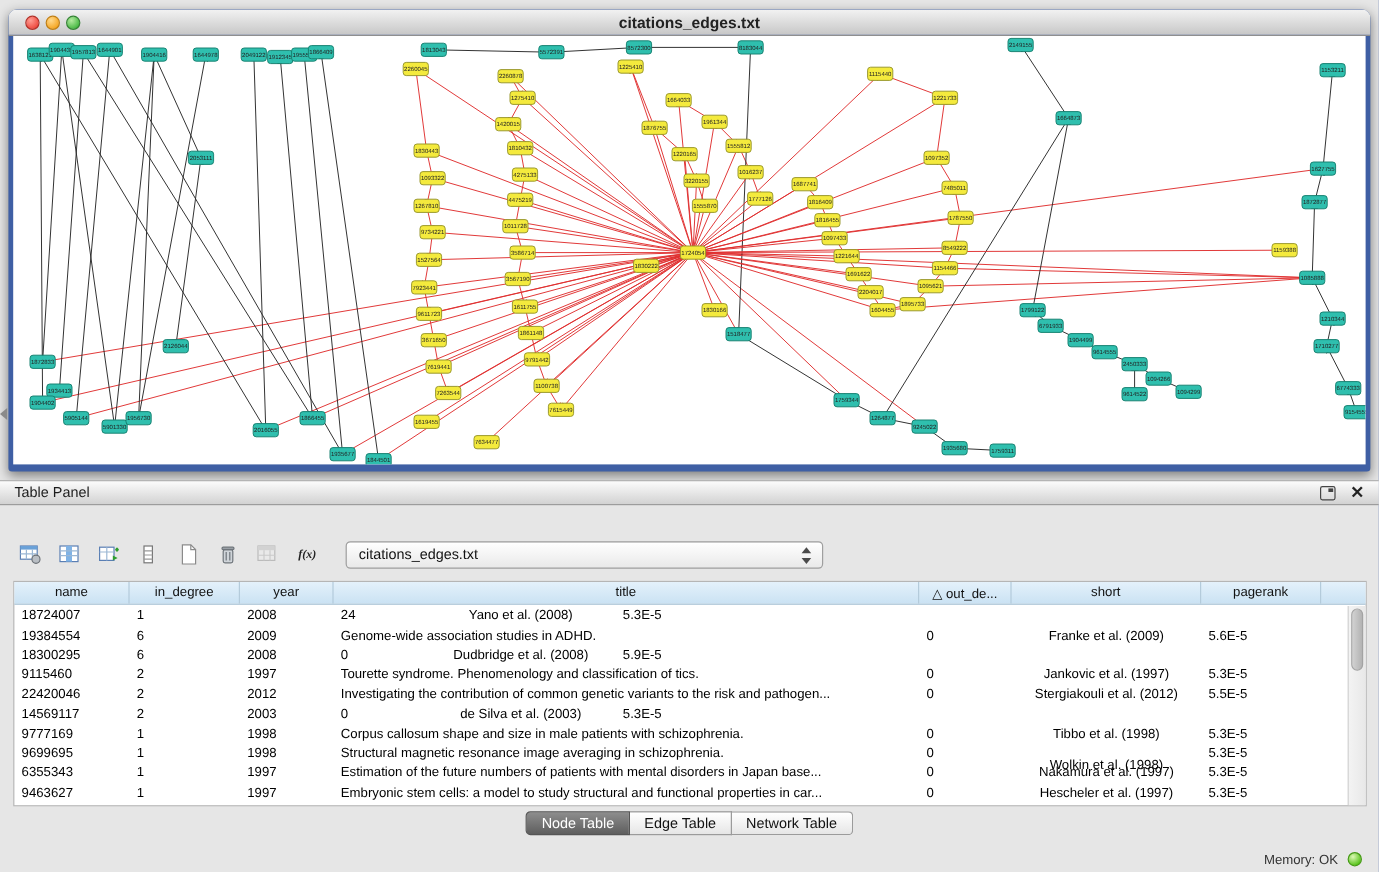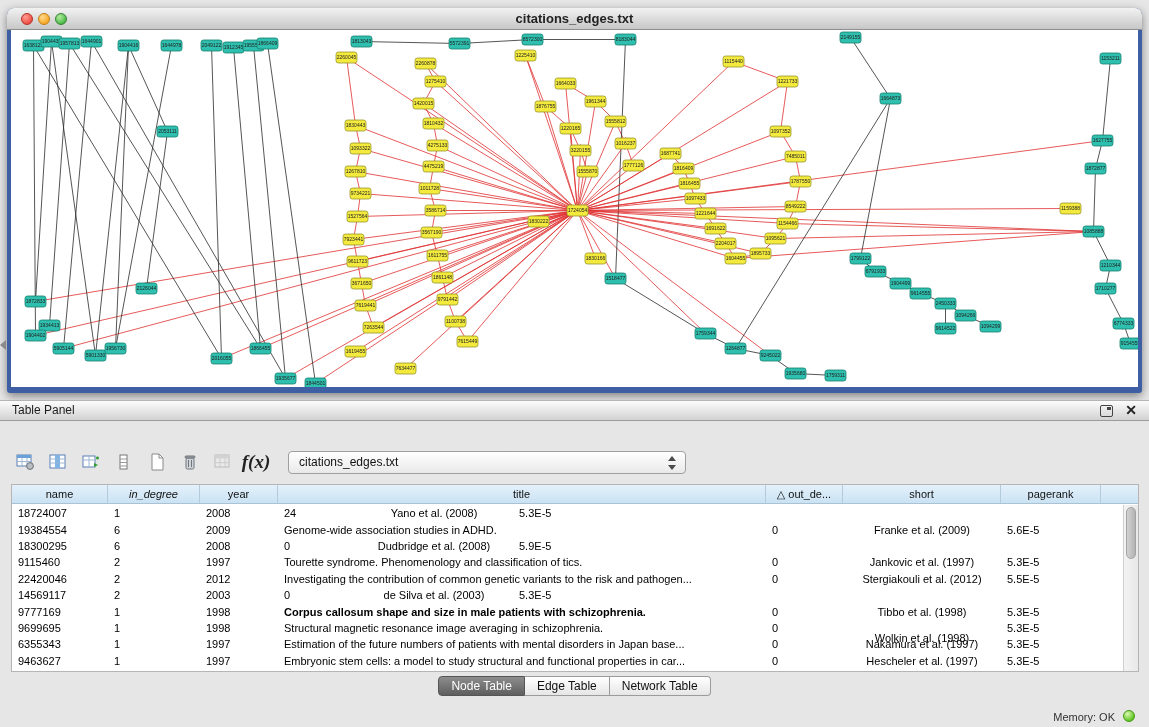--- a/index.html
+++ b/index.html
@@ -58,21 +58,21 @@
 
   
   .toolbar {
     position:absolute; left:12px; top:446px; width:1125px; height:32px;
     display:flex; align-items:center; gap:7px;
   }
   .tb-btn {
     width:26px; height:24px; display:flex; align-items:center; justify-content:center;
     border-radius:4px; cursor:default;
   }
-  .fx-btn { font-family:"Liberation Serif", serif; font-style:italic; font-weight:bold; font-size:19px; color:#222; }
+  .fx-btn { font-family:"Liberation Serif", serif; font-style:italic; font-weight:bold; font-size:10px; color:#222; }
   .combo {
     position:relative; margin-left:12px; width:398px; height:23px;
     border:1px solid #9f9f9f; border-radius:4px;
     background:linear-gradient(#ffffff,#e9e9e9);
     box-shadow:inset 0 1px 0 #fff;
   }
   .combo-text { position:absolute; left:10px; top:0; line-height:21px; font-size:12px; color:#111; }
   .combo-arrows { position:absolute; right:9px; top:4px; width:8px; height:14px; }
   .combo-arrows .up {
     position:absolute; top:0; left:0; width:0; height:0;
@@ -616,21 +616,21 @@
     <span class="combo-arrows">
       <span class="up"></span>
         <span class="down"></span>
     </span>
   </div>
 </div>
 
 <div class="table-wrap">
   <div class="thead" id="thead">
       <div class="th" style="width: 96px;">name</div>
-      <div class="th" style="width: 92px; font-style: italic;">in_degree</div>
+      <div class="th" style="width: 92px;">in_degree</div>
       <div class="th" style="width: 78px;">year</div>
       <div class="th" style="width: 488px;">title</div>
       <div class="th" style="width: 77px;">△ out_de...</div>
       <div class="th" style="width: 158px;">short</div>
       <div class="th" style="width: 100px;">pagerank</div>
       <div class="th" style="flex: 1 1 0%; border-right: none;"></div>
     </div>
   <div class="tbody" id="tbody">
       <div class="tr">
         <div class="td" style="width: 96px;">18724007</div>
@@ -680,21 +680,21 @@
         <div class="td" style="width: 92px;">2</div>
         <div class="td" style="width: 78px;">2003</div>
         <div class="td" style="width: 77px;">0</div>
         <div class="td center" style="width: 158px;">de Silva et al. (2003)</div>
         <div class="td" style="width: 100px;">5.3E-5</div>
       </div>
       <div class="tr">
         <div class="td" style="width: 96px;">9777169</div>
         <div class="td" style="width: 92px;">1</div>
         <div class="td" style="width: 78px;">1998</div>
-        <div class="td" style="width: 488px; font-weight: bold;">Corpus callosum shape and size in male patients with schizophrenia.</div>
+        <div class="td" style="width: 488px;">Corpus callosum shape and size in male patients with schizophrenia.</div>
         <div class="td" style="width: 77px;">0</div>
         <div class="td center" style="width: 158px;">Tibbo et al. (1998)</div>
         <div class="td" style="width: 100px;">5.3E-5</div>
       </div>
       <div class="tr">
         <div class="td" style="width: 96px;">9699695</div>
         <div class="td" style="width: 92px;">1</div>
         <div class="td" style="width: 78px;">1998</div>
         <div class="td" style="width: 488px;">Structural magnetic resonance image averaging in schizophrenia.</div>
         <div class="td" style="width: 77px;">0</div>

